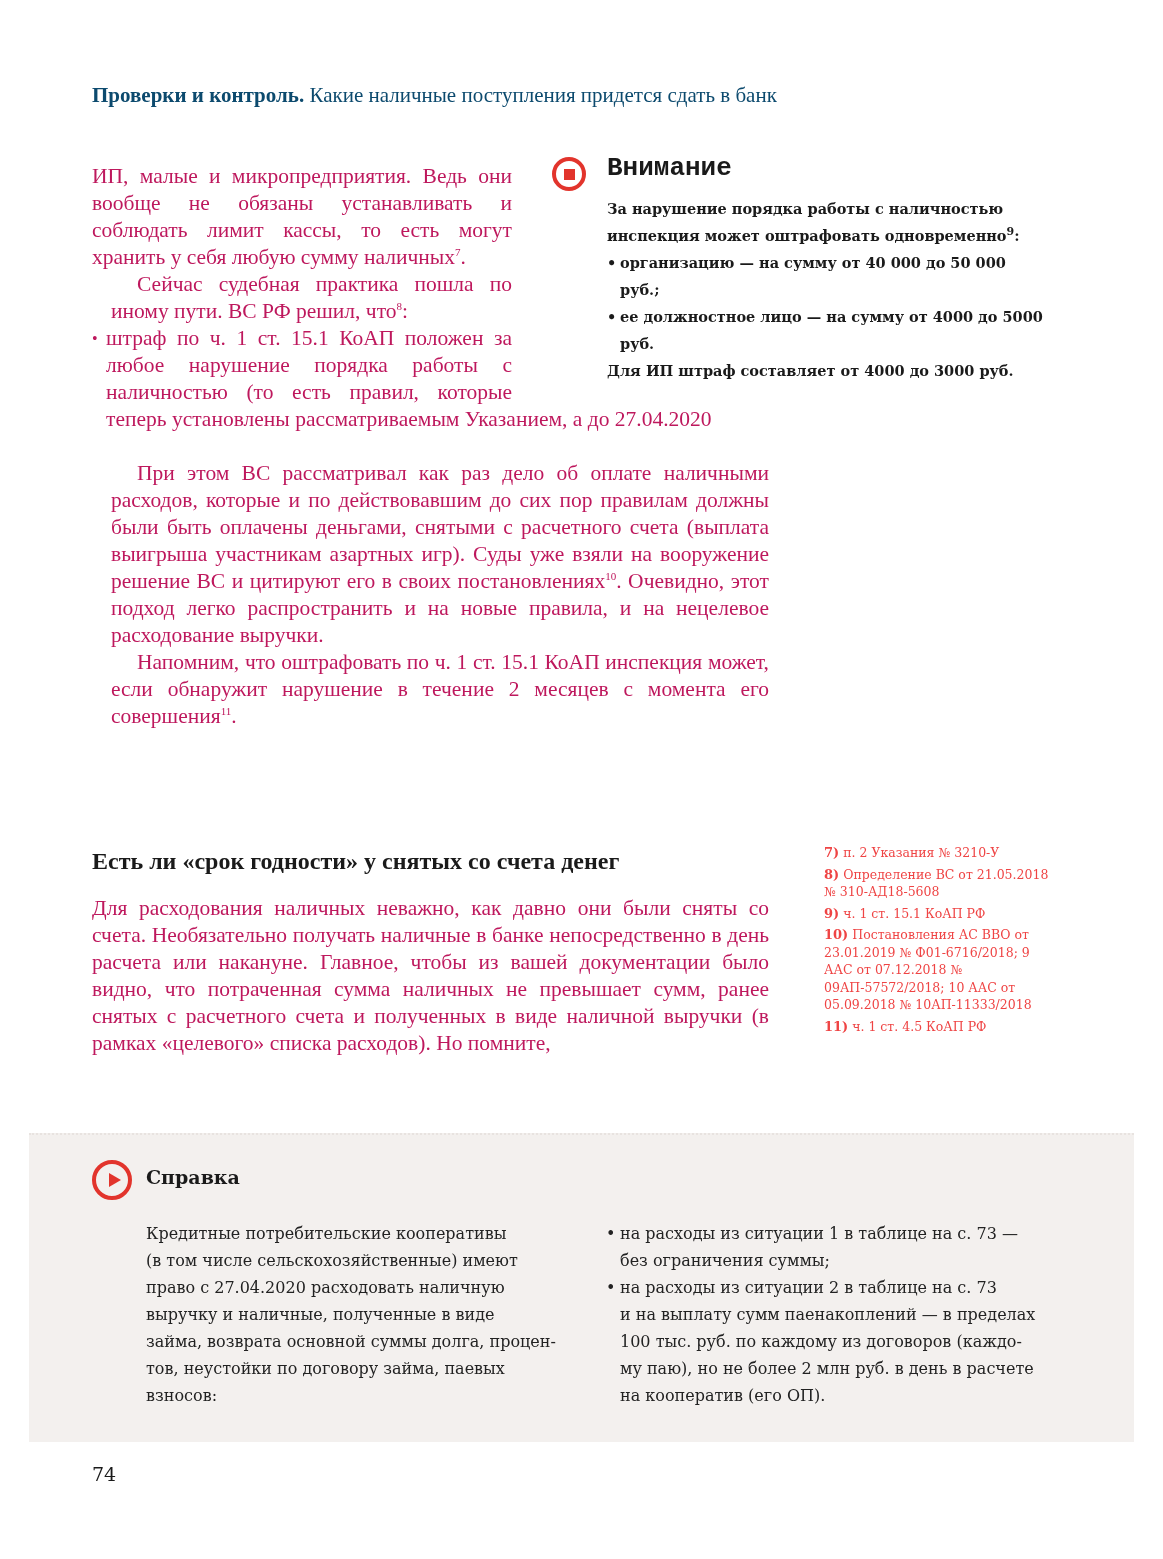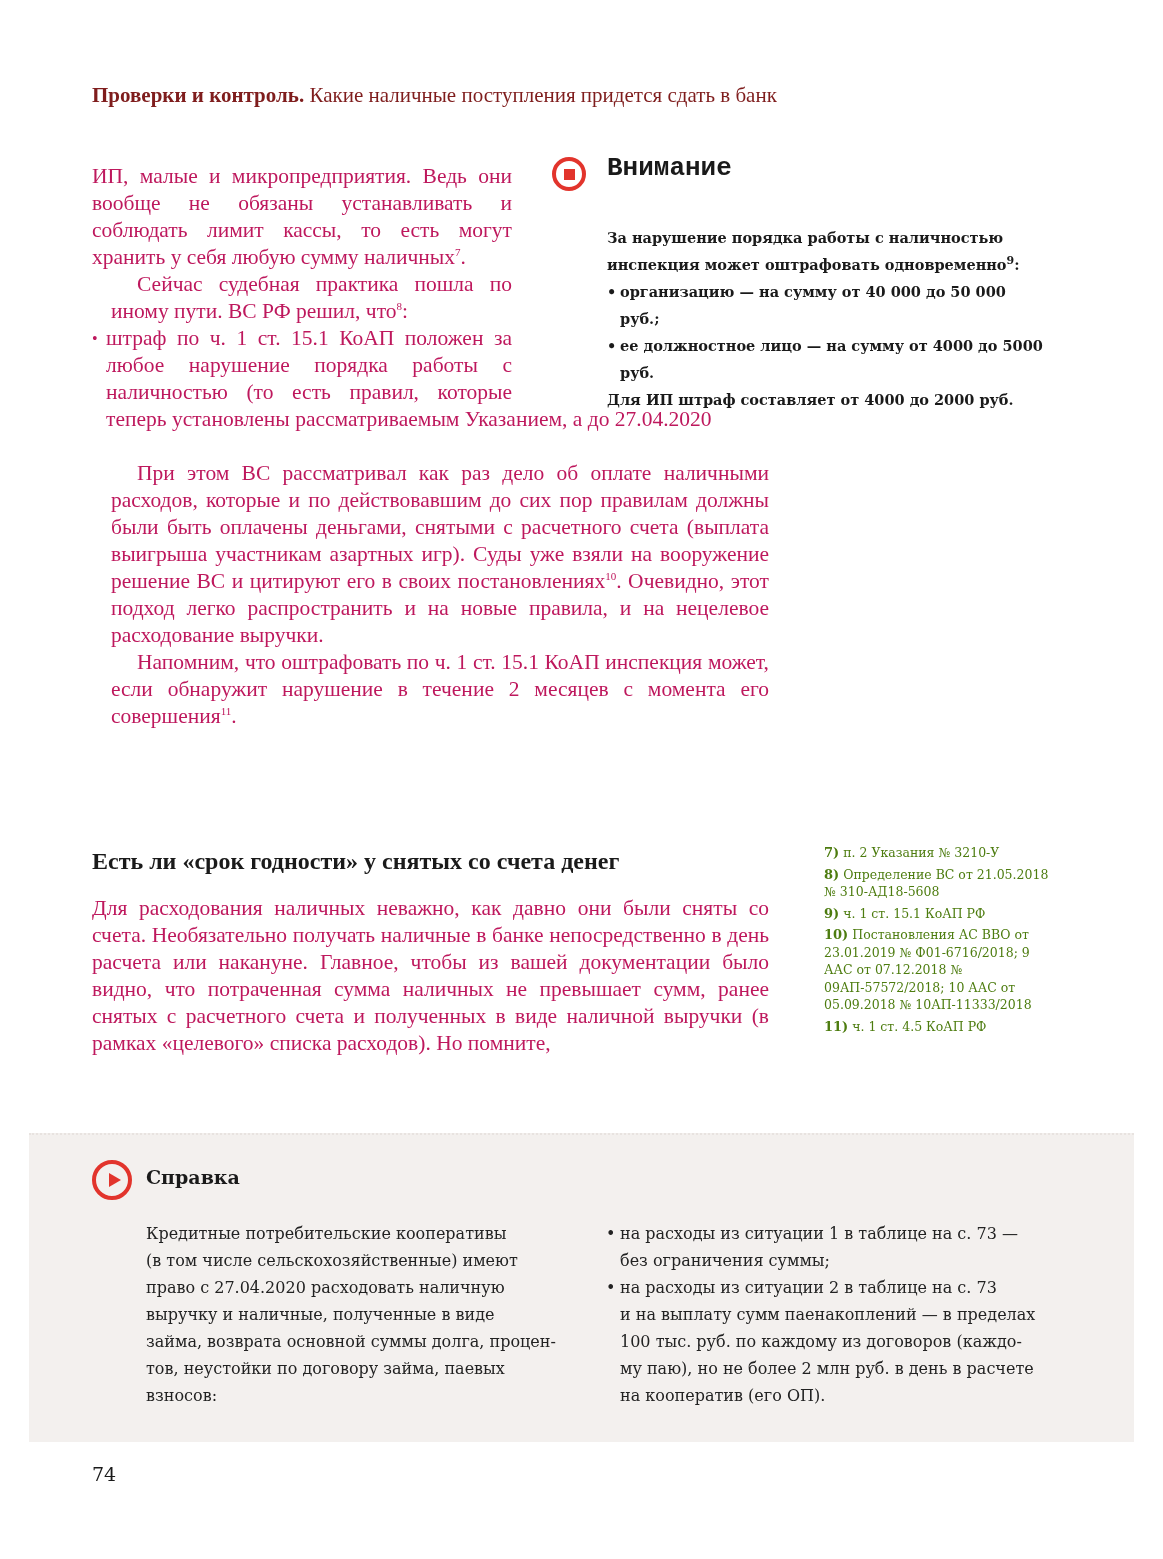--- a/index.html
+++ b/index.html
@@ -1,48 +1,48 @@
 <!DOCTYPE html>
 <html><head>
 <meta charset="utf-8">
 <style>
   html, body { margin: 0; padding: 0; background: #ffffff; }
   body { width: 1163px; height: 1559px; position: relative; overflow: hidden;
          font-family: "DejaVu Serif", "Liberation Serif", serif; color: #1a1a1a; }
   .abs { position: absolute; }
 
   
-  .running-head { left: 92px; top: 83px; font-family: "Liberation Serif", serif; font-size: 21px; color: #7f1d1d; white-space: nowrap; }
+  .running-head { left: 92px; top: 83px; font-family: "Liberation Serif", serif; font-size: 21px; color: #0c4a6e; white-space: nowrap; }
   .running-head b { font-weight: bold; }
 
   
   .body { font-family: "Liberation Serif", serif; font-size: 21.5px; line-height: 27px; color: #be185d; }
   .para { margin: 0; }
   .indent { text-indent: 26px; margin-left: 19px; }
   .justify { text-align: justify; text-align-last: auto; }
   .narrow { left: 92px; top: 163px; width: 420px; }
   .wide { left: 92px; width: 677px; }
   .bullet { position: relative; padding-left: 14px; }
   .bullet::before { content: "•"; position: absolute; left: 0; top: 0; font-size: 16px; }
   sup { font-size: 11px; line-height: 0; vertical-align: super; }
 
   
   .attn-icon { left: 552px; top: 157px; width: 34px; height: 34px; border: 4px solid #e2342c; border-radius: 50%; box-sizing: border-box; }
   .attn-icon .sq { position: absolute; left: 8px; top: 8px; width: 11px; height: 11px; background: #e2342c; }
   .attn-title { left: 607px; top: 153px; font-size: 26px; font-weight: bold; font-family: Liberation Mono, monospace; }
-  .attn-body { left: 607px; top: 195px; width: 440px; font-size: 14.5px; line-height: 27px; font-weight: bold; font-family: "DejaVu Serif", serif; margin-top: 29px; }
+  .attn-body { left: 607px; top: 195px; width: 440px; font-size: 14.5px; line-height: 27px; font-weight: bold; font-family: "DejaVu Serif", serif; }
   .attn-body p { margin: 0; }
   .attn-body .b { position: relative; padding-left: 13px; }
   .attn-body .b::before { content: "•"; position: absolute; left: 0; }
 
   
   .h2 { left: 92px; top: 848px; font-family: "Liberation Serif", serif; font-weight: bold; font-size: 24px; white-space: nowrap; }
 
   
-  .notes { left: 824px; top: 844px; width: 230px; font-family: "DejaVu Serif", serif; font-size: 12.5px; line-height: 17.5px; color: #4d7c0f; }
+  .notes { left: 824px; top: 844px; width: 230px; font-family: "DejaVu Serif", serif; font-size: 12.5px; line-height: 17.5px; color: #ef4444; }
   .notes .note { margin-bottom: 4px; }
   .notes b { font-weight: bold; font-size: 13px; }
 
   
   .ref-box { left: 29px; top: 1133px; width: 1105px; height: 309px; background: #f3f0ee;
              border-top: 2px dotted #e8e3e0; box-sizing: border-box; }
   .ref-icon { left: 92px; top: 1160px; width: 40px; height: 40px; border: 4px solid #e2342c; border-radius: 50%; box-sizing: border-box; }
   .ref-icon .tri { position: absolute; left: 13px; top: 9px; width: 0; height: 0;
                    border-top: 7px solid transparent; border-bottom: 7px solid transparent; border-left: 12px solid #e2342c; }
   .ref-title { left: 146px; top: 1166px; font-size: 19px; font-weight: bold; font-family: "DejaVu Serif", serif; }
@@ -84,21 +84,21 @@
 </div>
 
 <div class="abs attn-icon">
     <div class="sq"></div>
   </div>
 <div class="abs attn-title">Внимание</div>
 <div class="abs attn-body">
   <p><span>За нарушение порядка работы с наличностью инспекция может оштрафовать одновременно</span><sup>9</sup><span>:</span></p>
   <p class="b">организацию — на сумму от 40 000 до 50 000 руб.;</p>
   <p class="b">ее должностное лицо — на сумму от 4000 до 5000 руб.</p>
-  <p>Для ИП штраф составляет от 4000 до 2000 руб.</p>
+  <p>Для ИП штраф составляет от 4000 до 3000 руб.</p>
 </div>
 
 <div class="abs h2">Есть ли «срок годности» у снятых со счета денег</div>
 
 <div class="abs body wide justify" style="top:895px;">
   <p class="para">Для расходования наличных неважно, как давно они были сняты со счета. Необязательно получать наличные в банке непосредственно в день расчета или накануне. Главное, чтобы из вашей документации было видно, что потраченная сумма наличных не превышает сумм, ранее снятых с расчетного счета и полученных в виде наличной выручки (в рамках «целевого» списка расходов). Но помните,</p>
 </div>
 
 <div class="abs notes">
   <div class="note"><b>7)</b> <span>п. 2 Указания № 3210-У</span></div>

